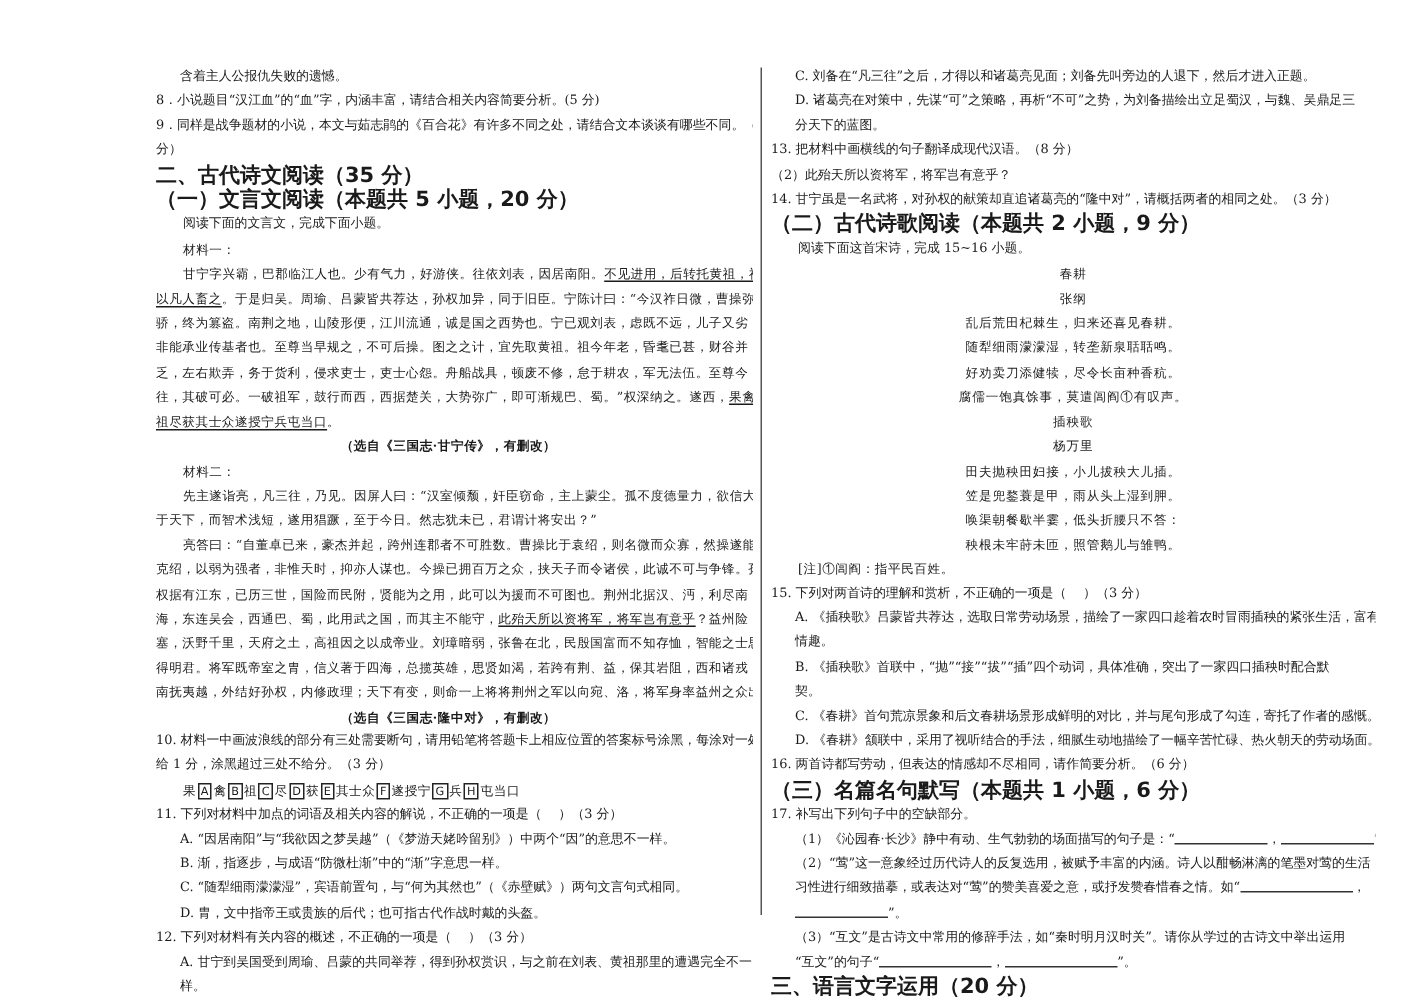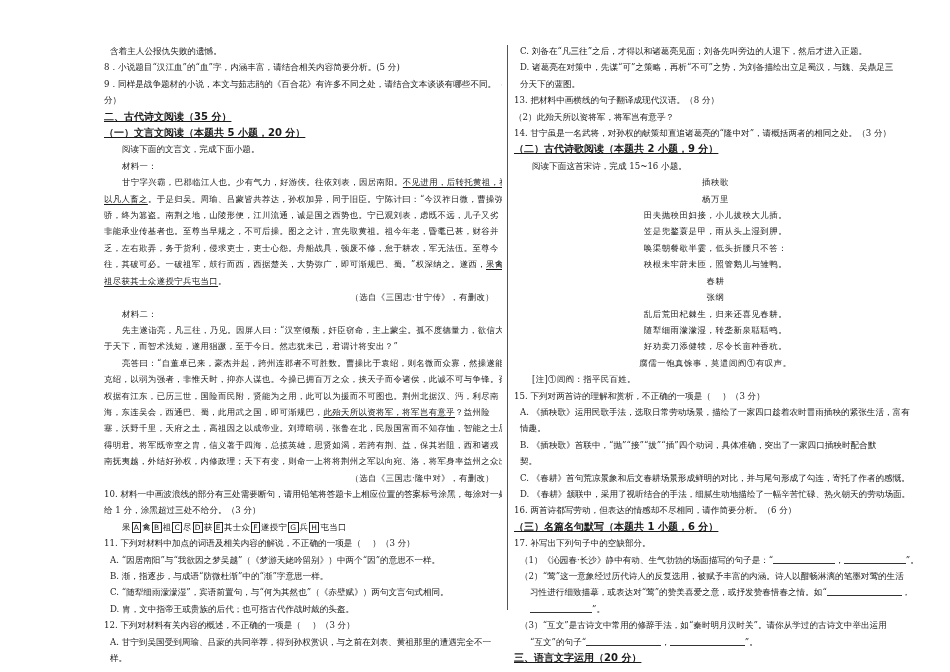--- a/index.html
+++ b/index.html
@@ -4,24 +4,24 @@
   <style>
     html, body { margin: 0; padding: 0; background: #ffffff; }
     body { width: 950px; height: 672px; position: relative; overflow: hidden;
       font-family: "DejaVu Serif", "Liberation Serif", serif; color: #1a1a1a; }
     .page { position: absolute; left: 0; top: 0; width: 950px; height: 672px; background: #fff; }
     .col { position: absolute; top: 0; font-size: 8.6px; line-height: 16.4px; }
     .col-left { left: 104px; width: 398px; top: 43px; }
     .col-right { left: 514px; width: 403px; top: 43px; }
     .divider { position: absolute; left: 507px; top: 45px; width: 1px; height: 565px; background: #555; }
     .line { white-space: nowrap; overflow: hidden; }
-    .bold { font-weight: bold; font-family: "DejaVu Sans", "Liberation Sans", sans-serif; font-size: 10px; text-decoration: underline; }
-    .indent1 { padding-left: 6px; }
+    .bold { font-weight: bold; font-family: "DejaVu Sans", "Liberation Sans", sans-serif; font-size: 14px; }
+    .indent1 { padding-left: 6px; margin-left: 10px; }
     .indent2 { padding-left: 18px; }
-    .right { text-align: right; padding-right: 8px; }
+    .right { text-align: center; padding-right: 8px; font-weight: bold; }
     .ancient { font-family: "DejaVu Serif", "Liberation Serif", serif; letter-spacing: 0.4px; font-size: 8.4px; }
     .u { text-decoration: underline; text-underline-offset: 2px; }
     .box { display: inline-block; border: 1px solid #222; font-size: 7.5px; line-height: 9px; padding: 0 1px; margin: 0 1px; font-family: "DejaVu Sans", "Liberation Sans", sans-serif; }
     .blank { display: inline-block; border-bottom: 1px solid #333; height: 10px; vertical-align: -1px; } .b75 { width: 75px; } .b62 { width: 62px; }
     .poem { text-align: center; letter-spacing: 0.6px; }
   </style>
 </head>
 <body>
 
 <div class="page">
@@ -56,21 +56,21 @@
     </div>
 
     <div class="line indent2 ancient">材料二：</div>
     <div class="ancient">
       <div class="line indent2">先主遂诣亮，凡三往，乃见。因屏人曰：“汉室倾颓，奸臣窃命，主上蒙尘。孤不度德量力，欲信大义</div>
       <div class="line">于天下，而智术浅短，遂用猖蹶，至于今日。然志犹未已，君谓计将安出？”</div>
       <div class="line indent2">亮答曰：“自董卓已来，豪杰并起，跨州连郡者不可胜数。曹操比于袁绍，则名微而众寡，然操遂能</div>
       <div class="line">克绍，以弱为强者，非惟天时，抑亦人谋也。今操已拥百万之众，挟天子而令诸侯，此诚不可与争锋。孙</div>
       <div class="line">权据有江东，已历三世，国险而民附，贤能为之用，此可以为援而不可图也。荆州北据汉、沔，利尽南</div>
       <div class="line">
-        <span>海，东连吴会，西通巴、蜀，此用武之国，即可渐规巴，</span><span class="u">此殆天所以资将军，将军岂有意乎</span><span>？益州险</span>
+        <span>海，东连吴会，西通巴、蜀，此用武之国，而其主不能守，</span><span class="u">此殆天所以资将军，将军岂有意乎</span><span>？益州险</span>
       </div>
       <div class="line">塞，沃野千里，天府之土，高祖因之以成帝业。刘璋暗弱，张鲁在北，民殷国富而不知存恤，智能之士思</div>
       <div class="line">得明君。将军既帝室之胄，信义著于四海，总揽英雄，思贤如渴，若跨有荆、益，保其岩阻，西和诸戎，</div>
       <div class="line">南抚夷越，外结好孙权，内修政理；天下有变，则命一上将将荆州之军以向宛、洛，将军身率益州之众出</div>
       <div class="line right">（选自《三国志·隆中对》，有删改）</div>
     </div>
 
     <div class="line">10. 材料一中画波浪线的部分有三处需要断句，请用铅笔将答题卡上相应位置的答案标号涂黑，每涂对一处</div>
     <div class="line">给 1 分，涂黑超过三处不给分。（3 分）</div>
     <div class="line indent2 ancient">
@@ -94,39 +94,39 @@
     <div class="line indent1">C. 刘备在“凡三往”之后，才得以和诸葛亮见面；刘备先叫旁边的人退下，然后才进入正题。</div>
     <div class="line indent1">D. 诸葛亮在对策中，先谋“可”之策略，再析“不可”之势，为刘备描绘出立足蜀汉，与魏、吴鼎足三</div>
     <div class="line indent1">分天下的蓝图。</div>
     <div class="line">13. 把材料中画横线的句子翻译成现代汉语。（8 分）</div>
     <div class="line">（2）此殆天所以资将军，将军岂有意乎？</div>
     <div class="line">14. 甘宁虽是一名武将，对孙权的献策却直追诸葛亮的“隆中对”，请概括两者的相同之处。（3 分）</div>
     <div class="line bold">（二）古代诗歌阅读（本题共 2 小题，9 分）</div>
     <div class="line indent2">阅读下面这首宋诗，完成 15~16 小题。</div>
 
     <div class="ancient">
+      <div class="line poem">春耕</div>
+      <div class="line poem">张纲</div>
+      <div class="line poem">乱后荒田杞棘生，归来还喜见春耕。</div>
+      <div class="line poem">随犁细雨濛濛湿，转垄新泉聒聒鸣。</div>
+      <div class="line poem">好劝卖刀添健犊，尽令长亩种香秔。</div>
+      <div class="line poem">腐儒一饱真馀事，莫遣闾阎①有叹声。</div>
+    </div>
+    <div class="ancient">
       <div class="line poem">插秧歌</div>
       <div class="line poem">杨万里</div>
       <div class="line poem">田夫抛秧田妇接，小儿拔秧大儿插。</div>
       <div class="line poem">笠是兜鍪蓑是甲，雨从头上湿到胛。</div>
       <div class="line poem">唤渠朝餐歇半霎，低头折腰只不答：</div>
       <div class="line poem">秧根未牢莳未匝，照管鹅儿与雏鸭。</div>
     </div>
-    <div class="ancient">
-      <div class="line poem">春耕</div>
-      <div class="line poem">张纲</div>
-      <div class="line poem">乱后荒田杞棘生，归来还喜见春耕。</div>
-      <div class="line poem">随犁细雨濛濛湿，转垄新泉聒聒鸣。</div>
-      <div class="line poem">好劝卖刀添健犊，尽令长亩种香秔。</div>
-      <div class="line poem">腐儒一饱真馀事，莫遣闾阎①有叹声。</div>
-    </div>
     <div class="line indent2 ancient">[注]①闾阎：指平民百姓。</div>
 
     <div class="line">15. 下列对两首诗的理解和赏析，不正确的一项是（　 ）（3 分）</div>
-    <div class="line indent1">A. 《插秧歌》运用民歌手法，选取日常劳动场景，描绘了一家四口趁着农时冒雨插秧的紧张生活，富有</div>
+    <div class="line indent1">A. 《插秧歌》吕蒙皆共荐达，选取日常劳动场景，描绘了一家四口趁着农时冒雨插秧的紧张生活，富有</div>
     <div class="line indent1">情趣。</div>
     <div class="line indent1">B. 《插秧歌》首联中，“抛”“接”“拔”“插”四个动词，具体准确，突出了一家四口插秧时配合默</div>
     <div class="line indent1">契。</div>
     <div class="line indent1">C. 《春耕》首句荒凉景象和后文春耕场景形成鲜明的对比，并与尾句形成了勾连，寄托了作者的感慨。</div>
     <div class="line indent1">D. 《春耕》颔联中，采用了视听结合的手法，细腻生动地描绘了一幅辛苦忙碌、热火朝天的劳动场面。</div>
     <div class="line">16. 两首诗都写劳动，但表达的情感却不尽相同，请作简要分析。（6 分）</div>
     <div class="line bold">（三）名篇名句默写（本题共 1 小题，6 分）</div>
     <div class="line">17. 补写出下列句子中的空缺部分。</div>
 
     <div class="line indent1">

